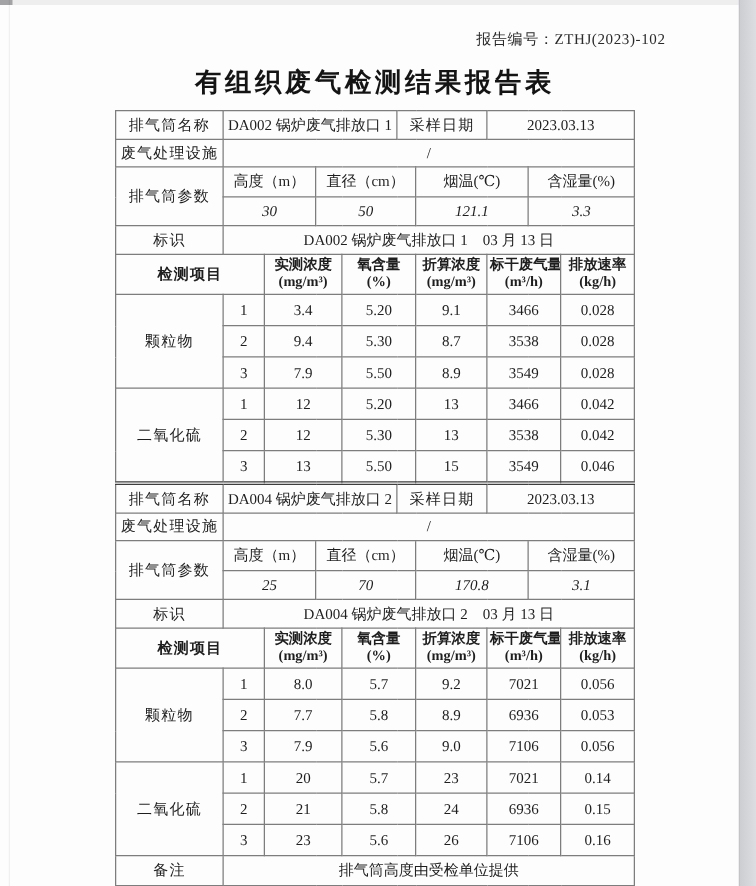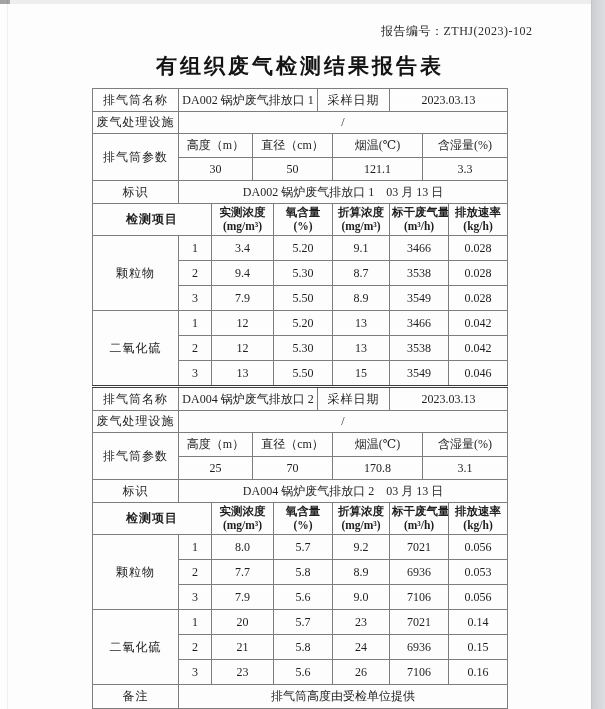--- a/index.html
+++ b/index.html
@@ -27,21 +27,21 @@
     font-size:12px;color:#1e1e1e;
   }
   table.report td{
     border:1px solid #7d7d7d;text-align:center;vertical-align:middle;
     padding:0 2px;overflow:hidden;
   }
   td.lbl{letter-spacing:1px;}
   tr.r-info td{height:22px;}
   tr.r-treat td{height:21px;}
   tr.r-ph td{height:23px;}
-  tr.r-pv td{height:22px;}
+  tr.r-pv td{height:22px;font-style:italic;}
   tr.r-mark td{height:22px;}
   tr.r-dh td{height:31px;font-weight:bold;}
   tr.r-dh .u2{font-size:11.5px;line-height:1.15;}
   tr.r-dh .u2 div{white-space:nowrap;}
   tr.r-data td{height:24px;}
   tr.r-remark td{height:23px;}
   tr.sec-divider td{border-top:3px double #3e3e3e;}
 </style>
 </head>
 <body>

